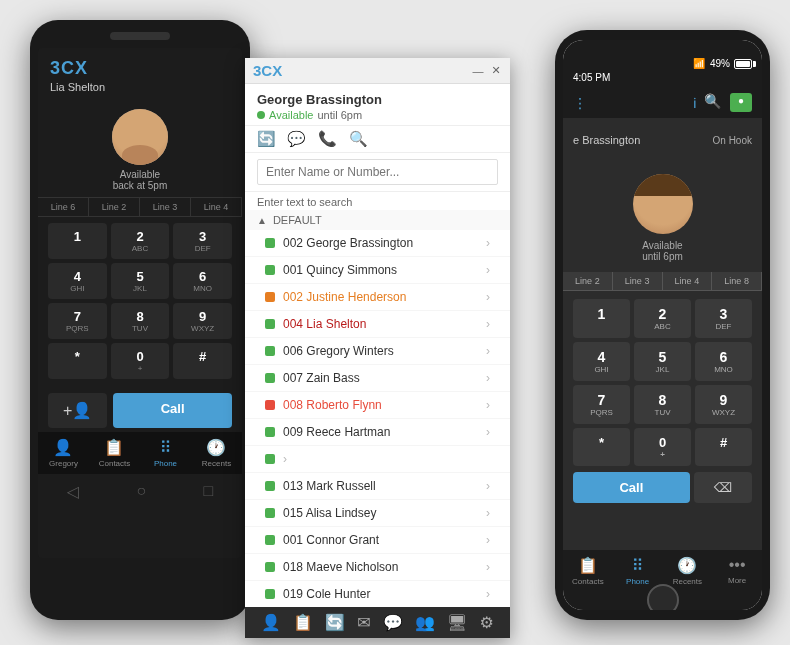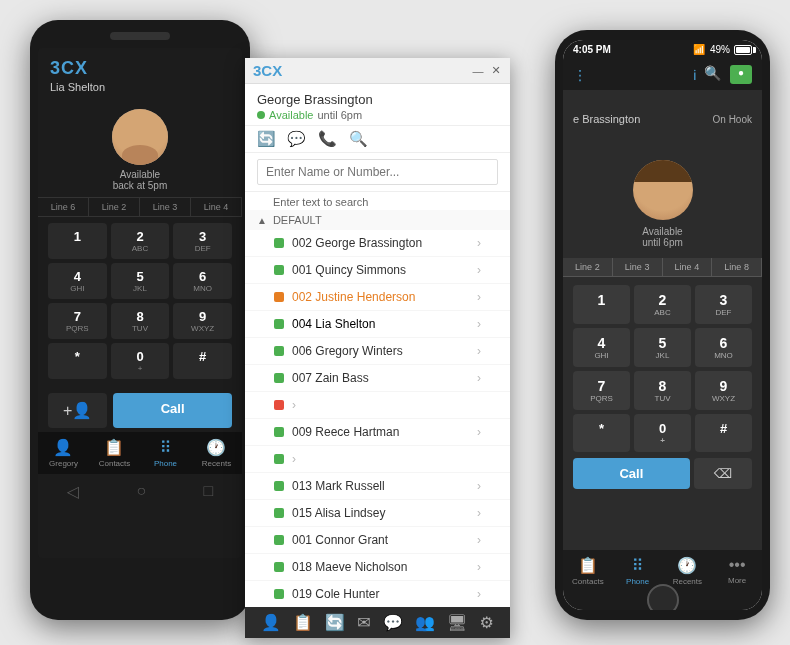--- a/index.html
+++ b/index.html
@@ -225,21 +225,21 @@
       font-size: 11px;
       cursor: pointer;
     }
     .window-user-header {
       background: #fff;
       padding: 8px 12px 4px;
       border-bottom: 1px solid #eee;
     }
     .window-user-name {
       font-size: 13px;
-      font-weight: normal;
+      font-weight: bold;
       color: #333;
     }
     .window-user-status {
       display: flex;
       align-items: center;
       gap: 4px;
       margin-top: 2px;
     }
     .status-dot-green {
       width: 8px;
@@ -276,58 +276,58 @@
       border: 1px solid #ddd;
       border-radius: 2px;
       padding: 5px 8px;
       font-size: 12px;
       color: #999;
       outline: none;
     }
     .search-hint {
       font-size: 11px;
       color: #666;
-      padding: 4px 28px 2px;
+      padding: 4px 12px 2px;
     }
     .contact-list {
       flex: 1;
       overflow-y: auto;
       background: #fff;
     }
     .contact-section-header {
       display: flex;
       align-items: center;
       padding: 4px 12px;
       font-size: 11px;
       color: #666;
       background: #f9f9f9;
       gap: 6px;
     }
     .section-arrow { font-size: 10px; }
     .contact-item {
       display: flex;
       align-items: center;
-      padding: 6px 29px;
+      padding: 6px 20px;
       border-bottom: 1px solid #f5f5f5;
       cursor: pointer;
     }
     .contact-square {
       width: 10px;
       height: 10px;
       border-radius: 2px;
       margin-right: 8px;
       flex-shrink: 0;
     }
     .contact-name {
       flex: 1;
       font-size: 12px;
       color: #333;
     }
     .contact-name.orange { color: #e67e22; }
-    .contact-name.green { color: #000000; }
+    .contact-name.green { color: #b91c1c; }
     .contact-name.red { color: #e74c3c; }
     .contact-arrow {
       color: #bbb;
       font-size: 12px;
     }
     .window-bottom-toolbar {
       background: #2c2c2c;
       padding: 6px 10px;
       display: flex;
       align-items: center;
@@ -363,21 +363,21 @@
     }
     .ios-status-bar {
       background: #1c1c1c;
       color: #fff;
       display: flex;
       align-items: center;
       justify-content: space-between;
       padding: 4px 10px;
       font-size: 10px;
     }
-    .ios-status-time { font-weight: bold; }
+    .ios-status-time { font-weight: normal; margin-top: 28px; }
     .ios-status-icons {
       display: flex;
       align-items: center;
       gap: 4px;
       font-size: 10px;
     }
     .ios-header {
       background: #1c1c1c;
       padding: 6px 10px;
       display: flex;
@@ -394,21 +394,21 @@
     }
     .ios-header-icon.green-btn {
       background: #4caf50;
       color: white;
       padding: 2px 8px;
       border-radius: 3px;
       font-size: 10px;
     }
     .ios-call-header {
       background: #2c2c2c;
-      padding: 23px 10px;
+      padding: 16px 10px;
       display: flex;
       justify-content: space-between;
       align-items: center;
       color: #ccc;
       font-size: 11px;
     }
     .ios-on-hook {
       color: #aaa;
       font-size: 10px;
     }
@@ -719,20 +719,21 @@
       <span class="contact-name">006 Gregory Winters</span>
       <span class="contact-arrow">›</span>
     </div>
     <div class="contact-item">
       <div class="contact-square" style="background:#4caf50;"></div>
       <span class="contact-name">007 Zain Bass</span>
       <span class="contact-arrow">›</span>
     </div>
     <div class="contact-item">
       <div class="contact-square" style="background:#e74c3c;"></div>
+      <span class="contact-name red">008 Roberto Flynn</span>
       <span class="contact-arrow">›</span>
     </div>
     <div class="contact-item">
       <div class="contact-square" style="background:#4caf50;"></div>
       <span class="contact-name">009 Reece Hartman</span>
       <span class="contact-arrow">›</span>
     </div>
     <div class="contact-item">
       <div class="contact-square" style="background:#4caf50;"></div>
       <span class="contact-arrow">›</span>

